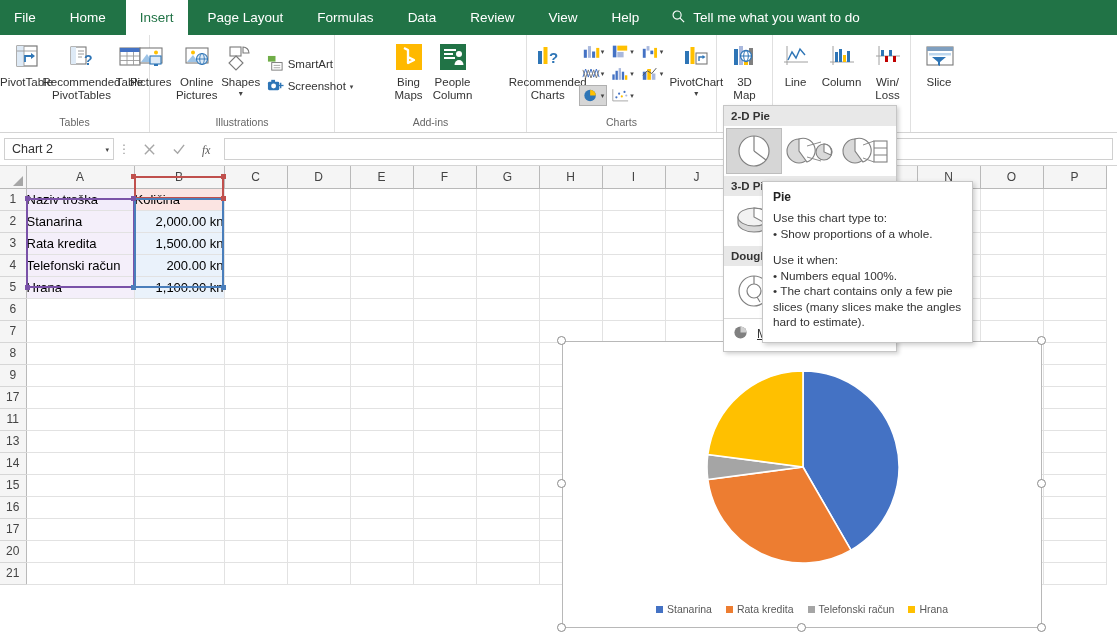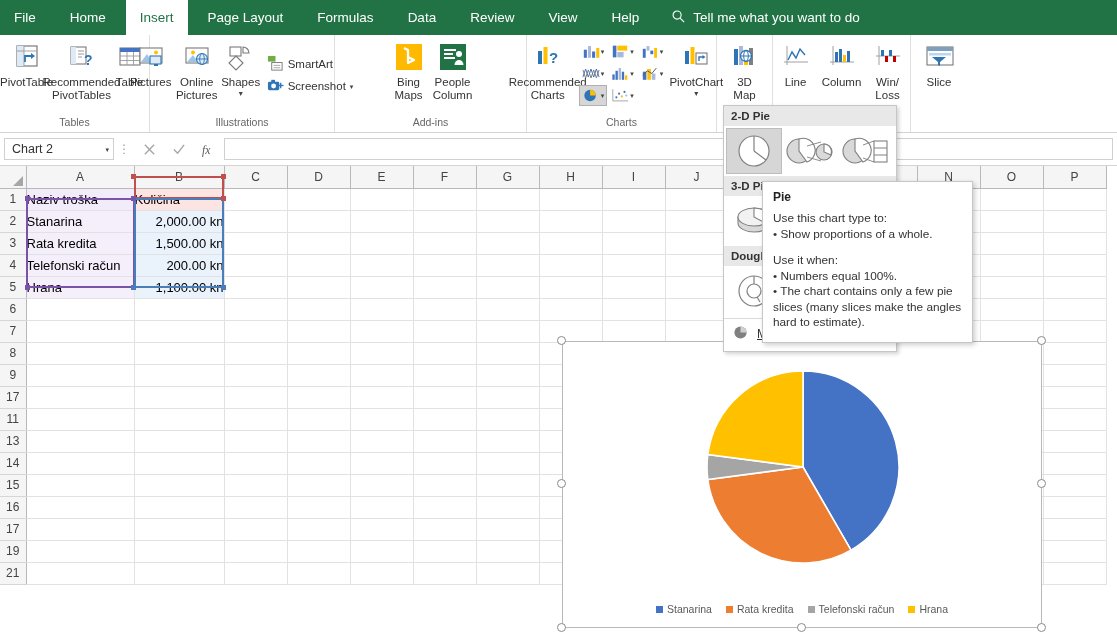--- a/index.html
+++ b/index.html
@@ -906,21 +906,21 @@
             <td class="cell" style="width: 63px;"></td>
             <td class="cell" style="width: 63px;"></td>
             <td class="cell" style="width: 63px;"></td>
             <td class="cell" style="width: 63px;"></td>
             <td class="cell" style="width: 63px;"></td>
             <td class="cell" style="width: 63px;"></td>
             <td class="cell" style="width: 63px;"></td>
             <td class="cell" style="width: 63px;"></td>
           </tr>
           <tr>
-            <td class="rowhead">19</td>
+            <td class="rowhead">20</td>
             <td class="cell" style="width: 108px;"></td>
             <td class="cell" style="width: 90px;"></td>
             <td class="cell" style="width: 63px;"></td>
             <td class="cell" style="width: 63px;"></td>
             <td class="cell" style="width: 63px;"></td>
             <td class="cell" style="width: 63px;"></td>
             <td class="cell" style="width: 63px;"></td>
             <td class="cell" style="width: 63px;"></td>
             <td class="cell" style="width: 63px;"></td>
             <td class="cell" style="width: 63px;"></td>

